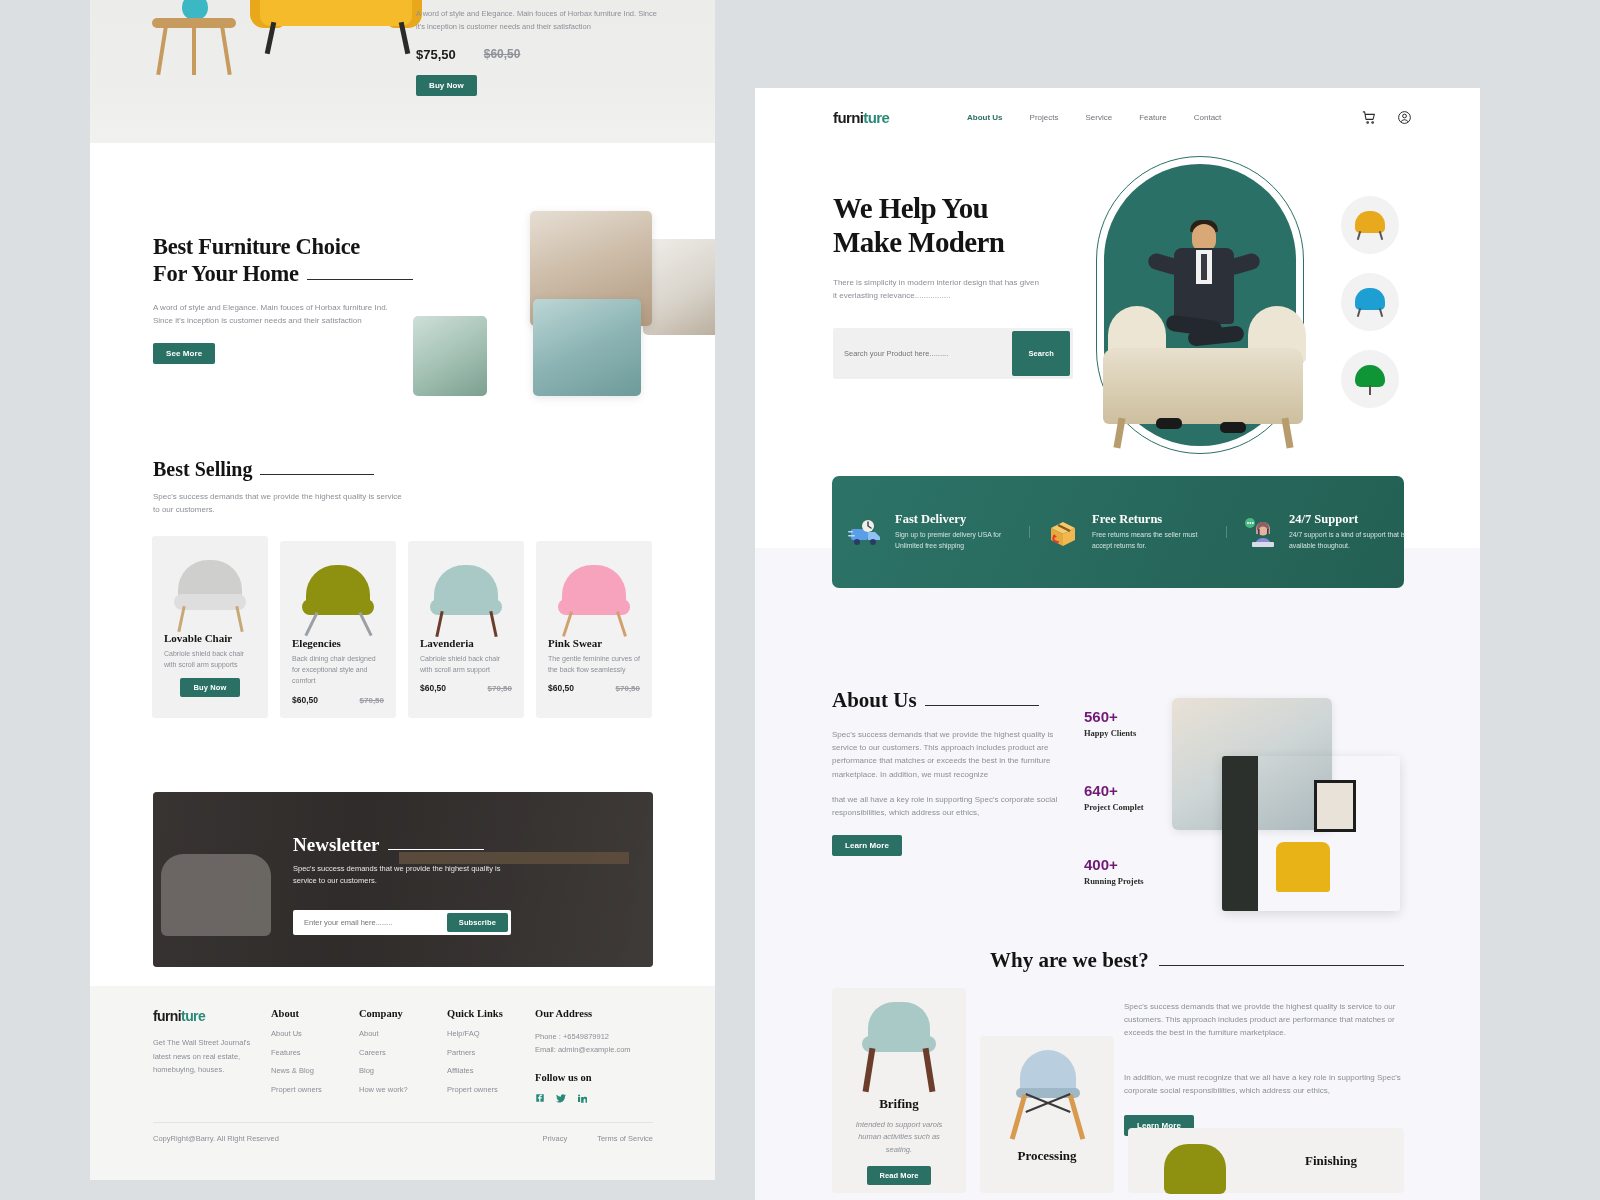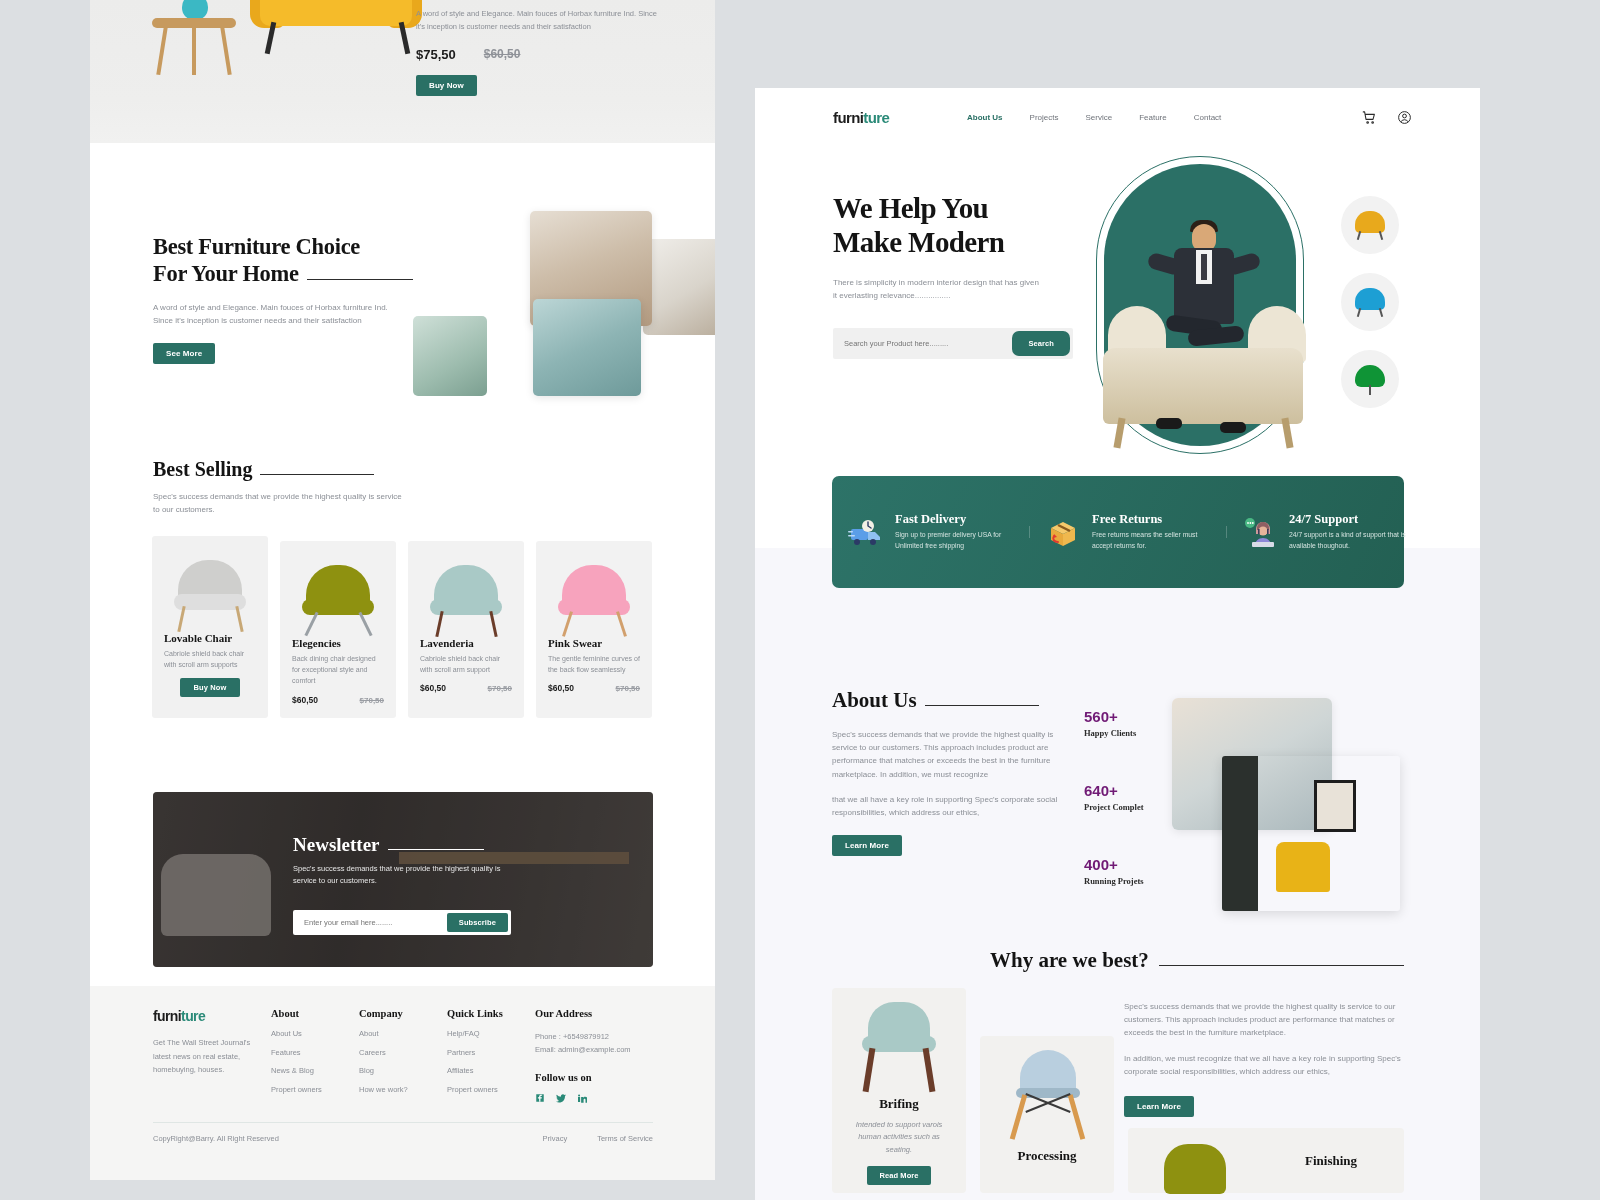--- a/index.html
+++ b/index.html
@@ -152,21 +152,21 @@
   .nav-icons svg { cursor:pointer; }
 
   .hero-left { position:absolute; left:78px; top:104px; width:250px; }
   .hero-title { font-size:29px; line-height:1.17; letter-spacing:-.6px; }
   .hero-desc { margin-top:16px; width:212px; }
   .hero-search { display:flex; margin-top:26px; width:240px; background:#f0f0f0; border-radius:2px; padding:3px; }
   .hero-search input {
     flex:1; border:none; outline:none; background:transparent; font-size:7.5px; color:#9a9da3; padding:0 8px;
     font-family:"Liberation Sans", sans-serif;
   }
-  .hero-search .btn-teal { padding:8px 16px; font-size:7.5px;border-radius:7px; }
+  .hero-search .btn-teal { padding:18px 16px; font-size:7.5px; }
 
   .hero-oval {
     position:absolute; left:349px; top:76px; width:192px; height:282px;
     border-radius:96px; background:#2b7066;
   }
   .hero-oval-ring {
     position:absolute; left:341px; top:68px; width:208px; height:298px;
     border-radius:104px; border:1.4px solid #2b7066;
   }
   .hero-person { position:absolute; left:353px; top:132px; width:190px; height:230px; }
@@ -221,21 +221,21 @@
   .ap-2 { position:absolute; left:50px; top:58px; width:178px; height:155px; border-radius:3px; background:linear-gradient(160deg,#efece6,#ddd7cd 45%,#c6bda f); box-shadow:0 3px 12px rgba(0,0,0,.13); overflow:hidden; }
   .ap2-dark { position:absolute; left:0; top:0; width:36px; height:100%; background:#2b302d; }
   .ap2-art { position:absolute; left:92px; top:24px; width:42px; height:52px; background:#e8e2d8; border:3px solid #1d1d1d; }
   .ap2-yellow { position:absolute; left:54px; top:86px; width:54px; height:50px; background:#e8b317; border-radius:8px 8px 3px 3px; }
 
   
   .why { position:absolute; left:77px; top:860px; width:572px; }
   .why-head { position:absolute; left:158px; top:0; width:414px; display:flex; align-items:flex-end; gap:10px; }
   .why-title { font-size:21px; white-space:nowrap; }
   .why-copy { position:absolute; left:292px; top:52px; width:280px; }
-  .why-copy p + p { margin-top:12px; }
+  .why-copy p + p { margin-top:31px; }
   .why-copy .btn-teal { margin-top:18px; }
 
   .pcard { position:absolute; background:#f2f1ef; border-radius:4px; }
   .pcard-title { font-family:"Liberation Serif", serif; font-weight:700; font-size:13px; color:#141414; text-align:center; }
   .pcard-desc { color:#8b8f96; font-size:7.5px; line-height:1.65; text-align:center; margin-top:7px; }
   .pcard .btn-teal { display:block; margin:10px auto 0; font-size:7.5px; padding:5px 12px; }
 
   .card-brifing { left:0; top:40px; width:134px; height:205px; }
   .card-processing { left:148px; top:88px; width:134px; height:157px; }
   .card-finishing { left:296px; top:180px; width:276px; height:65px; display:flex; align-items:center; }

